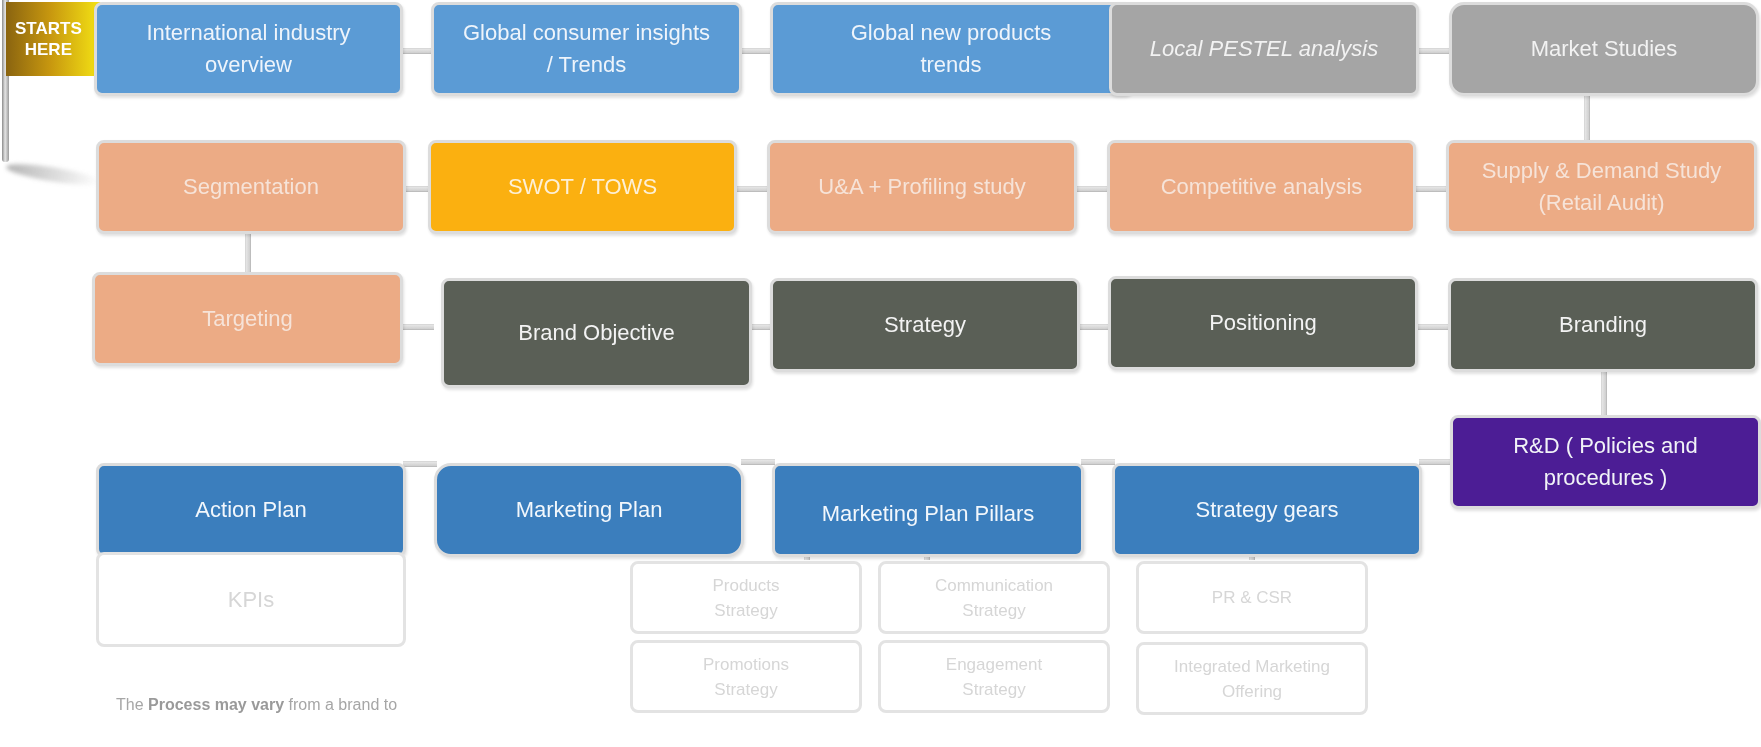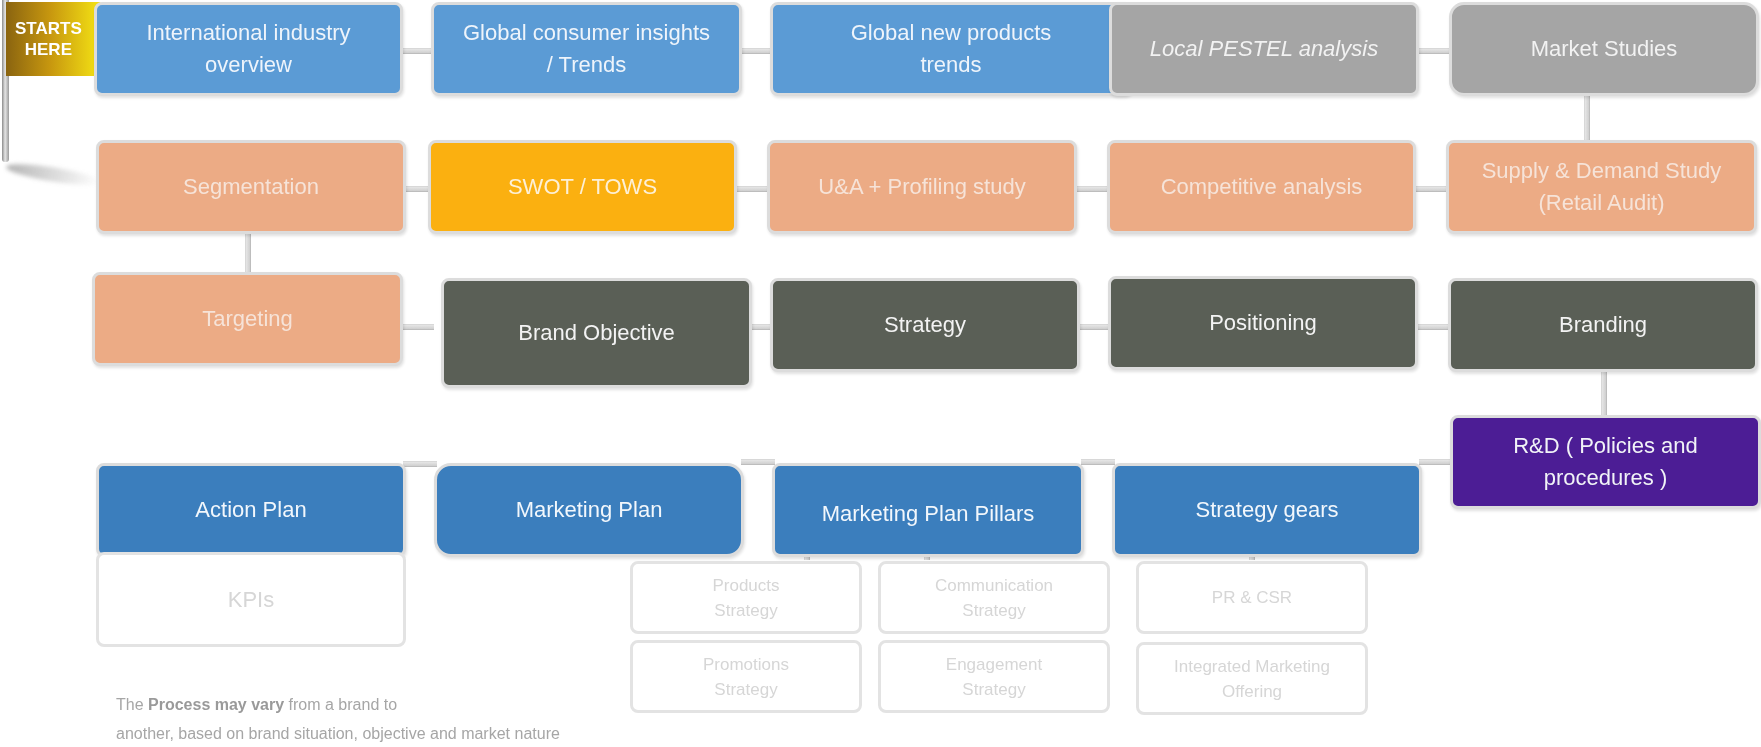--- a/index.html
+++ b/index.html
@@ -154,14 +154,13 @@
 Strategy</div>
 <div class="box c-outline small" style="left:878px; top:640px; width:232px; height:73px;">Engagement
 Strategy</div>
 <div class="box c-outline small" style="left:1136px; top:561px; width:232px; height:73px;">PR &amp; CSR
  </div>
 <div class="box c-outline small" style="left:1136px; top:642px; width:232px; height:73px;">Integrated Marketing
 Offering</div>
 
 <div class="note">
   <span>The </span><b>Process may vary</b><span> from a brand to</span><br>
-  <span>another, based on brand situation, objective and market nature</span>
 </div>
 
 </body></html>

